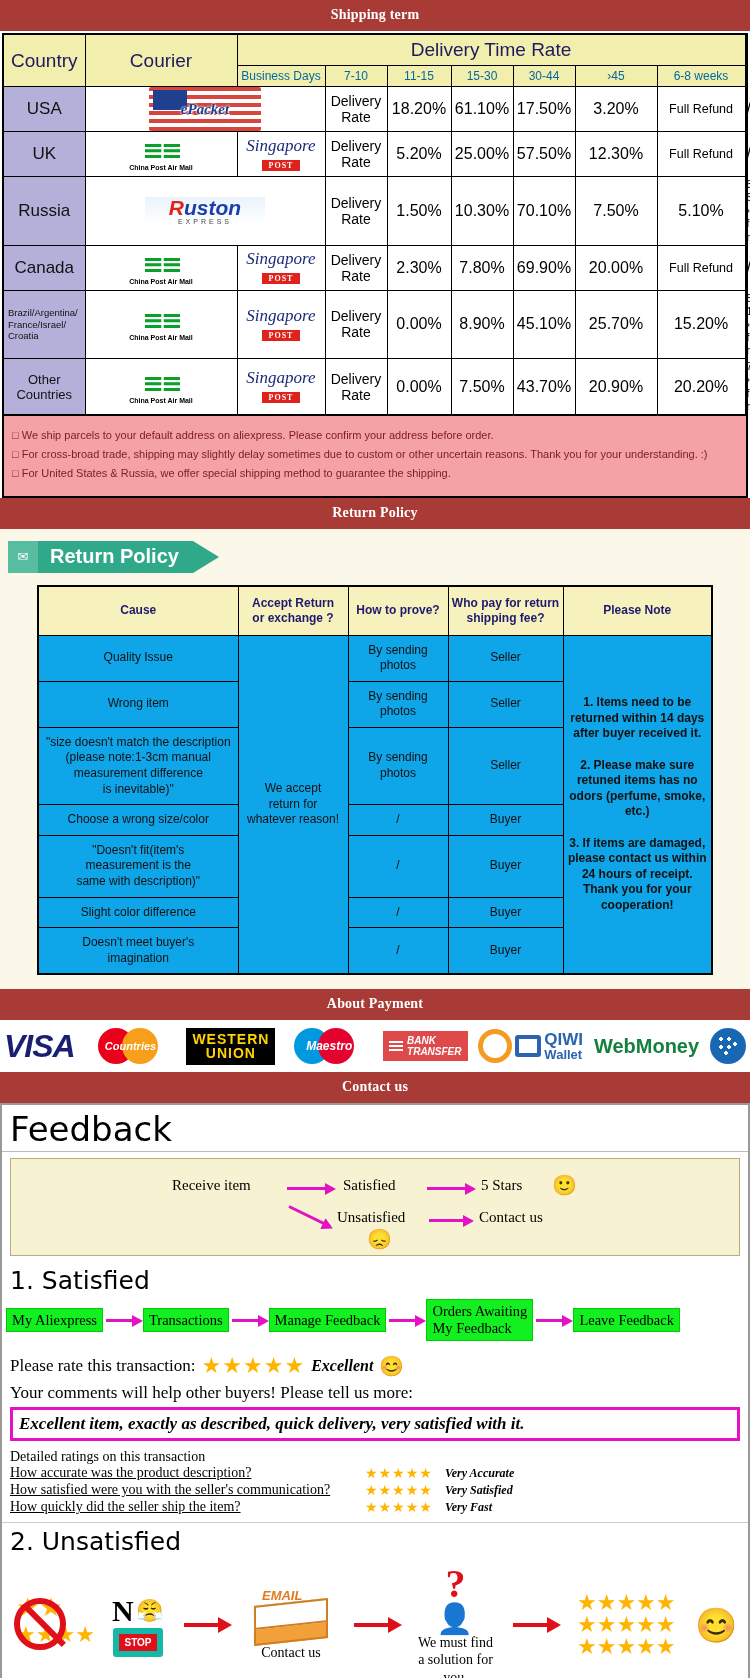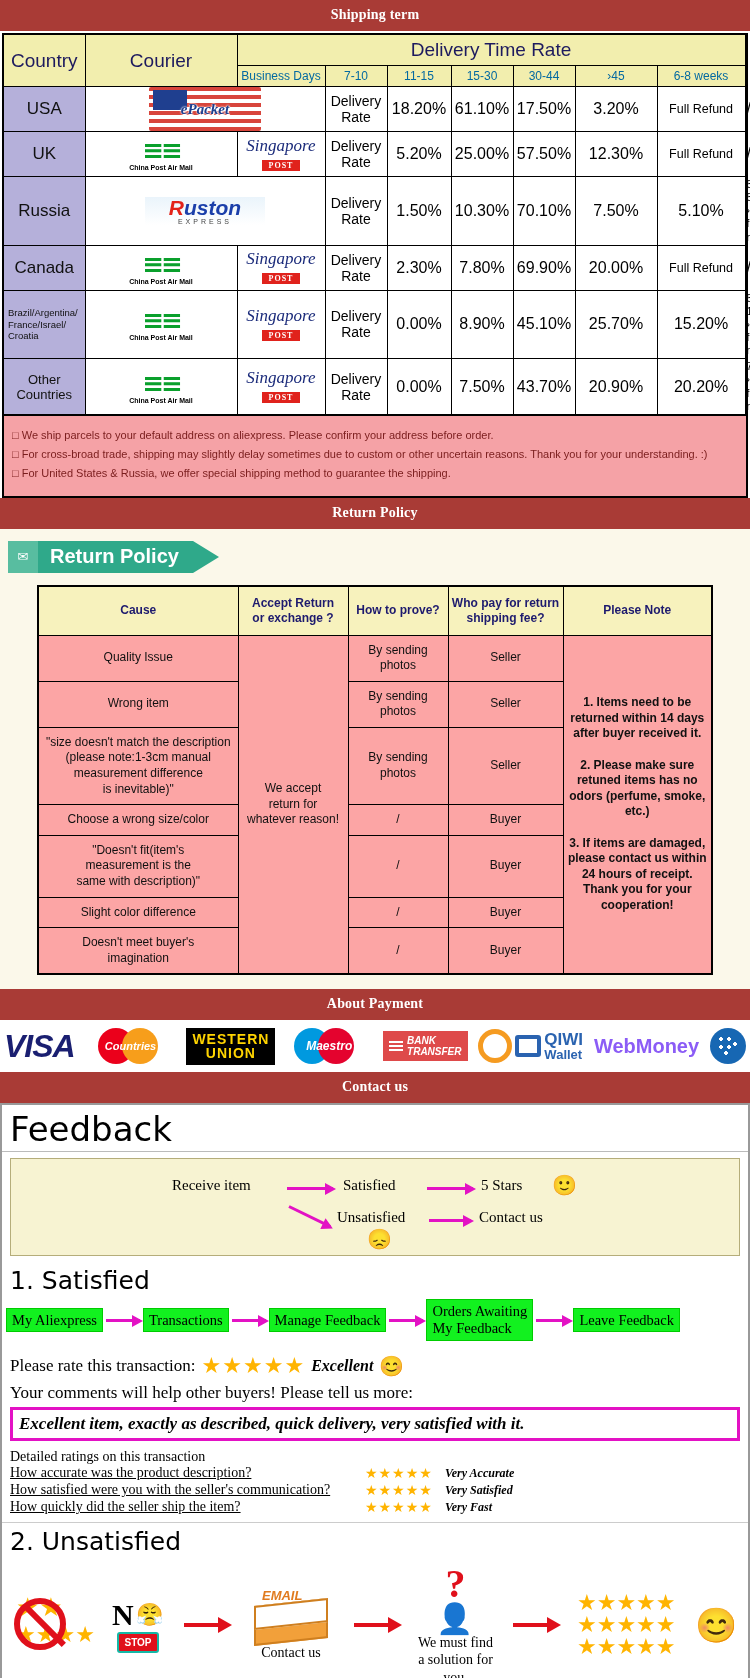--- a/index.html
+++ b/index.html
@@ -114,21 +114,21 @@
     background:#2fa98a;color:#fff;font-size:20px;font-weight:bold;
     padding:0 14px 0 12px;display:flex;align-items:center;
     font-family:"Liberation Sans", sans-serif;
   }
   .ret-tag .arw {
     width:0;height:0;border-top:16px solid transparent;border-bottom:16px solid transparent;
     border-left:26px solid #2fa98a;
   }
   table.ret {
     width:676px;margin:8px auto 0;border-collapse:collapse;table-layout:fixed;
-    background:#fca5a5;border:2px solid #000;
+    background:#0ea5e9;border:2px solid #000;
   }
   table.ret td, table.ret th { border:1.5px solid #000; text-align:center; vertical-align:middle; }
   table.ret th {
     background:#f7f2bd;color:#1d1a6e;font-size:12px;font-weight:bold;padding:9px 3px;line-height:1.25;
   }
   table.ret td { font-size:12px;color:#111;padding:7px 4px;line-height:1.3; }
   td.note-cell {
     text-align:left;font-weight:bold;font-size:12.5px;line-height:1.45;
     padding:8px 8px;vertical-align:top;
   }
@@ -163,21 +163,21 @@
   .bank { background:#de4a4a;color:#fff;padding:4px 6px;display:flex;align-items:center;gap:4px; }
   .bank .bars { display:flex;flex-direction:column;gap:2px; }
   .bank .bars u { display:block;height:2px;background:#fff;width:14px;text-decoration:none; }
   .bank .bt { font-size:10px;font-weight:bold;font-style:italic;line-height:1.1;text-align:left; }
   .qiwi { display:flex;align-items:center;gap:3px; }
   .qiwi .q { width:34px;height:34px;border:5px solid #f59b21;border-radius:50%; }
   .qiwi .wal { width:26px;height:22px;border:4px solid #2a63b0;border-radius:3px; }
   .qiwi .qt { line-height:1;text-align:left;color:#2a63b0;font-weight:bold; }
   .qiwi .qt b { font-size:17px;display:block; }
   .qiwi .qt s { font-size:13px;display:block;text-decoration:none; }
-  .wm { font-size:20px;color:#8b5cf6;font-weight:bold; }
+  .wm { font-size:20px;color:#15803d;font-weight:bold; }
   .wmglobe { width:36px;height:36px;border-radius:50%;background:#1767b3;position:relative;overflow:hidden; }
   .wmglobe:after{
     content:"";position:absolute;left:7px;top:7px;width:22px;height:22px;
     background:
       radial-gradient(circle 2px at 4px 4px,#fff 99%,transparent),
       radial-gradient(circle 2px at 12px 4px,#fff 99%,transparent),
       radial-gradient(circle 2px at 4px 12px,#fff 99%,transparent),
       radial-gradient(circle 2px at 12px 12px,#fff 99%,transparent),
       radial-gradient(circle 2px at 18px 9px,#fff 99%,transparent),
       radial-gradient(circle 2px at 9px 18px,#fff 99%,transparent);
@@ -236,21 +236,21 @@
   .nostar .ban {
     position:absolute;left:2px;top:8px;width:52px;height:52px;border:6px solid #e0101b;border-radius:50%;
   }
   .nostar .ban:after {
     content:"";position:absolute;left:-4px;top:18px;width:56px;height:6px;background:#e0101b;
     transform:rotate(45deg);
   }
   .nbig { font-size:30px;font-weight:bold;font-family:"Liberation Serif", serif; }
   .stop {
     background:#e0101b;color:#fff;font-size:10px;font-weight:bold;padding:3px 5px;
-    border:2px solid #14b8a6;border-radius:3px;display:inline-block;
+    border:6px solid #14b8a6;border-radius:3px;display:inline-block;
   }
   .bigarrow { width:44px;height:4px;background:#e0101b;position:relative;flex:0 0 auto; }
   .bigarrow:after {
     content:"";position:absolute;right:-4px;top:-6px;
     border-left:14px solid #e0101b;border-top:8px solid transparent;border-bottom:8px solid transparent;
   }
   .envelope { width:86px;height:56px;position:relative; }
   .envelope .body { position:absolute;left:6px;top:14px;width:74px;height:40px;background:#f2a03a;
                     border:2px solid #cf7f1f;transform:skewY(-6deg); }
   .envelope .flap { position:absolute;left:6px;top:14px;width:74px;height:24px;

